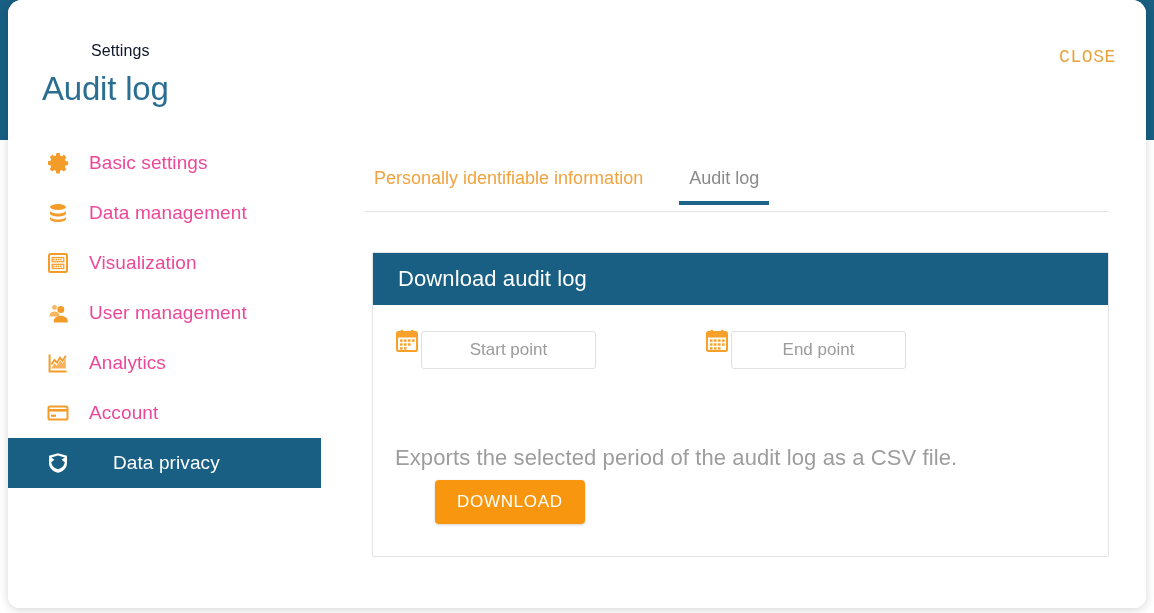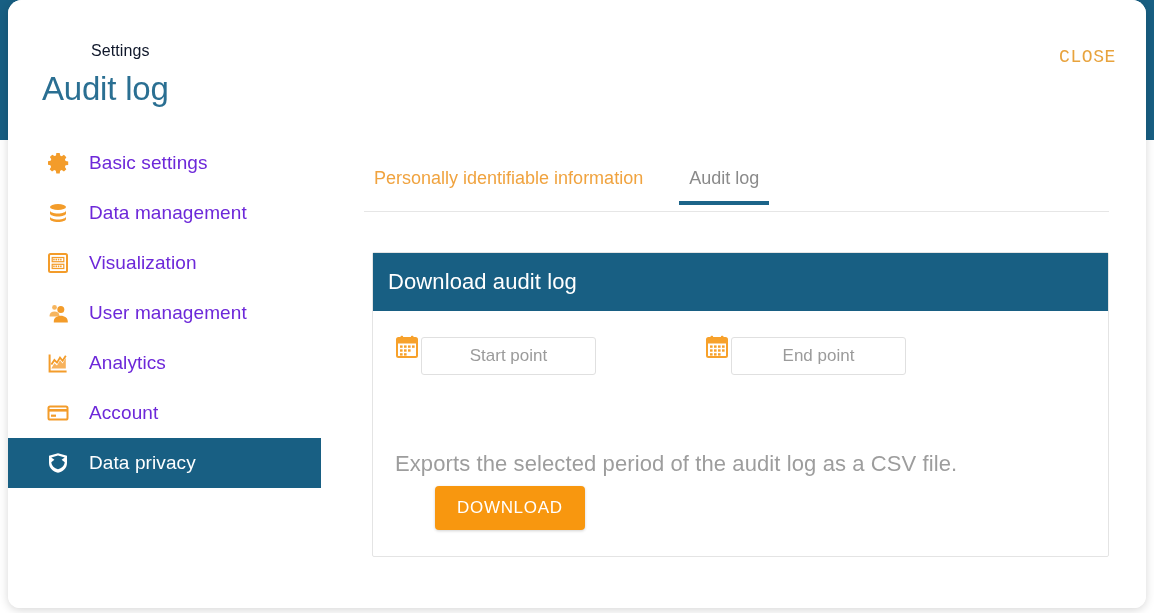--- a/index.html
+++ b/index.html
@@ -100,39 +100,40 @@
     width: 313px;
     height: 470px;
   }
   .nav-item {
     position: relative;
     display: flex;
     align-items: center;
     height: 50px;
     padding-left: 35px;
     cursor: pointer;
-    color: #6d28d9;
+    color: #ec4899;
     font-size: 19px;
     letter-spacing: 0.1px;
   }
   .nav-item .nav-icon {
     width: 30px;
     height: 28px;
     margin-right: 16px;
     display: flex;
     align-items: center;
     justify-content: center;
     flex: 0 0 auto;
   }
   .nav-item .nav-label { white-space: nowrap; }
 
   .nav-item.active {
     background: #185f83;
     color: #ffffff;
     width: 313px;
+    gap: 24px;
   }
   .nav-item.active::before {
     content: "";
     position: absolute;
     left: -8px; top: 0;
     width: 8px; height: 100%;
     background: #2e7096;
   }
 
   
@@ -182,26 +183,26 @@
     position: absolute;
     left: 51px;
     top: 114px;
     width: 737px;
     height: 305px;
     background: #ffffff;
     border: 1px solid #e4e4e4;
     border-radius: 2px;
   }
   .card-header {
-    height: 58px;
+    height: 52px;
     background: #185f83;
     color: #ffffff;
     display: flex;
     align-items: center;
-    padding-left: 15px;
+    padding-left: 25px;
     font-size: 22px;
     letter-spacing: 0.1px;
   }
   .card-body {
     position: relative;
     padding: 0;
     height: 245px;
   }
 
   

